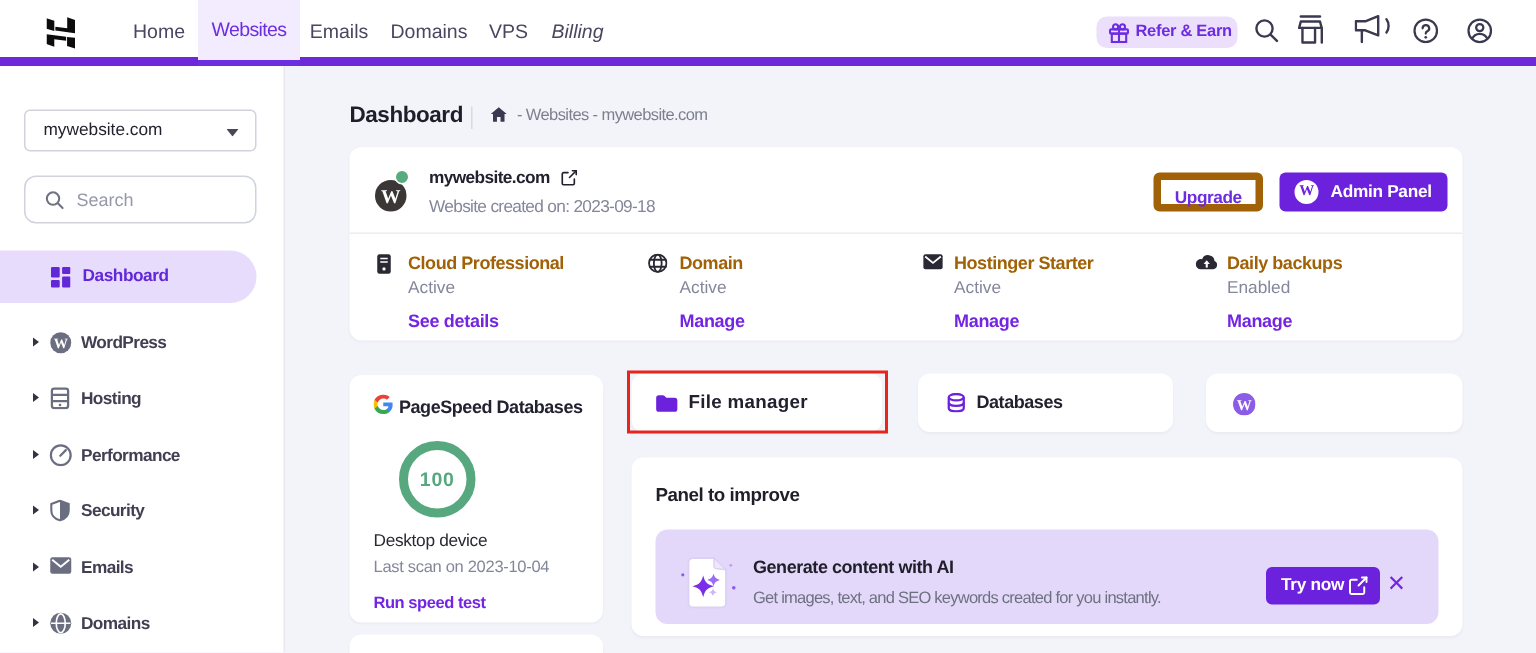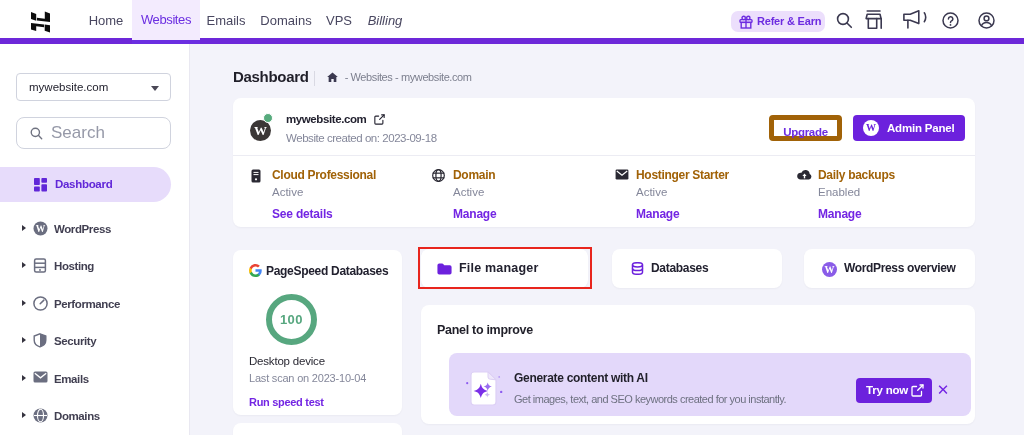--- a/index.html
+++ b/index.html
@@ -10,21 +10,21 @@
 .navitem.active { background:#f3ebfe; color:#6b2ee1; border-bottom:4px solid #6b2ee1; line-height:40px; letter-spacing:-0.4px; }
 #referpill { position:absolute; left:731px; top:11px; width:94px; height:21px; background:#ecdffc; border-radius:7px; color:#6d2ce0; font-size:11px; font-weight:bold; line-height:21px; white-space:nowrap; }
 #referpill svg { position:absolute; left:8px; top:3.5px; }
 #referpill { letter-spacing:-0.2px; }
 #referpill span { position:absolute; left:26px; }
 .topicon { position:absolute; top:12px; }
 
 #sidebar { position:absolute; left:0; top:44px; width:190px; height:391px; background:#fff; border-right:1px solid #e9e8f1; z-index:4; }
 #siteselect { position:absolute; left:16px; top:29px; width:155px; height:28px; border:1px solid #d0d3de; border-radius:4px; background:#fff; font-size:11.5px; color:#23222e; line-height:26px; padding-left:12px; }
 #siteselect svg { position:absolute; right:11px; top:12px; }
-#sidesearch { position:absolute; left:16px; top:73px; width:155px; height:32px; border:1px solid #d0d3de; border-radius:8px; background:#fff; font-size:17px; color:#9699a8; line-height:30px; padding-left:34px; }
+#sidesearch { position:absolute; left:16px; top:73px; width:155px; height:32px; border:1px solid #d0d3de; border-radius:8px; background:#fff; font-size:12px; color:#9699a8; line-height:30px; padding-left:34px; }
 #sidesearch svg { position:absolute; left:13px; top:9px; }
 #dashpill { position:absolute; left:0; top:123px; width:171px; height:35px; background:#e7dcfb; border-radius:0 18px 18px 0; }
 #dashpill svg { position:absolute; left:34px; top:11px; }
 #dashpill span { position:absolute; left:55px; top:0; line-height:35px; font-size:11.5px; font-weight:bold; color:#6127d8; letter-spacing:-0.3px; }
 .menuitem { position:absolute; left:0; width:190px; height:20px; }
 .menuitem .caret { position:absolute; left:22px; top:6px; width:0; height:0; border-left:4.5px solid #35333f; border-top:3.5px solid transparent; border-bottom:3.5px solid transparent; }
 .menuitem svg { position:absolute; left:33px; top:2px; }
 .menuitem span { position:absolute; left:54px; top:4px; font-size:11.5px; font-weight:bold; color:#413f51; letter-spacing:-0.4px; }
 
 #main { position:absolute; left:190px; top:44px; width:834px; height:391px; }
@@ -66,21 +66,21 @@
 #qc1 svg { left:16px; top:14px; } #qc1 span { left:38px; font-size:12.5px; letter-spacing:0.2px; }
 #qc2 svg { left:19px; } #qc2 span { left:39px; }
 #qc3 svg { left:18px; } #qc3 span { left:40px; letter-spacing:-0.35px; }
 #qc1 { left:231px; width:167px; }
 #qc2 { left:422px; width:170px; }
 #qc3 { left:614px; width:171px; }
 #redrect { position:absolute; left:228px; top:203px; width:174px; height:42px; border:2.5px solid #e8251d; z-index:6; }
 
 #tipscard { left:231px; top:261px; width:554px; height:119px; }
 #tipscard .title { position:absolute; left:16px; top:18px; font-size:12.5px; font-weight:bold; color:#201f29; letter-spacing:-0.3px; }
-#banner { position:absolute; left:28px; top:48px; width:522px; height:63px; background:#e3d8fa; border-radius:8px;padding-left:39px; }
+#banner { position:absolute; left:16px; top:48px; width:522px; height:63px; background:#e3d8fa; border-radius:8px;padding-left:39px; }
 #banner .icon { position:absolute; left:8px; top:12px; }
 #bt1 { position:absolute; left:65px; top:18px; font-size:12px; font-weight:bold; color:#201f29; letter-spacing:-0.3px; }
 #bt2 { position:absolute; left:65px; top:40px; font-size:11px; color:#6e7181; white-space:nowrap; letter-spacing:-0.5px; }
 #trybtn { position:absolute; left:407px; top:25px; width:76px; height:25px; background:#6c21dd; border-radius:4px; color:#fff; font-size:11.5px; font-weight:bold; line-height:25px; }
 #trybtn span { position:absolute; left:10px; letter-spacing:-0.2px; }
 #trybtn svg { position:absolute; right:8px; top:6px; }
 #closex { position:absolute; left:482px; top:25px; width:24px; height:24px; color:#7325e3; font-size:15px; line-height:24px; text-align:center; }
 </style>
 </head>
 <body>
@@ -303,21 +303,20 @@
       <path d="M1.5,2.8 V10.2 C1.5,11.4 3.7,12.3 6.5,12.3 C9.3,12.3 11.5,11.4 11.5,10.2 V2.8"></path>
       <path d="M1.5,6.5 C1.5,7.7 3.7,8.6 6.5,8.6 C9.3,8.6 11.5,7.7 11.5,6.5"></path>
     </svg>
     <span>Databases</span>
   </div>
   <div class="card qcard" id="qc3">
     <svg width="15" height="15" viewBox="0 0 15 15">
       <circle cx="7.5" cy="7.5" r="7.5" fill="#8a5ce8"></circle>
       <text x="7.5" y="11" font-size="10" font-weight="bold" fill="#fff" text-anchor="middle" font-family="Liberation Serif">W</text>
     </svg>
-    <span>WordPress overview</span>
   </div>
   <div id="redrect"></div>
 
   <div class="card" id="pscard">
     <div class="hdr">
       <svg width="13" height="13" viewBox="0 0 18 18">
         <path fill="#4285F4" d="M17.64 9.2c0-.64-.06-1.25-.16-1.84H9v3.48h4.84a4.14 4.14 0 0 1-1.8 2.72v2.26h2.92a8.78 8.78 0 0 0 2.68-6.62z"></path>
         <path fill="#34A853" d="M9 18c2.43 0 4.47-.8 5.96-2.18l-2.92-2.26c-.8.54-1.84.86-3.04.86-2.34 0-4.32-1.58-5.03-3.7H.96v2.33A9 9 0 0 0 9 18z"></path>
         <path fill="#FBBC05" d="M3.97 10.72A5.41 5.41 0 0 1 3.68 9c0-.6.1-1.18.28-1.72V4.95H.96A9 9 0 0 0 0 9c0 1.45.35 2.82.96 4.05l3.01-2.33z"></path>
         <path fill="#EA4335" d="M9 3.58c1.32 0 2.5.45 3.44 1.35l2.58-2.59A9 9 0 0 0 .96 4.95l3.01 2.34C4.68 5.16 6.66 3.58 9 3.58z"></path>

